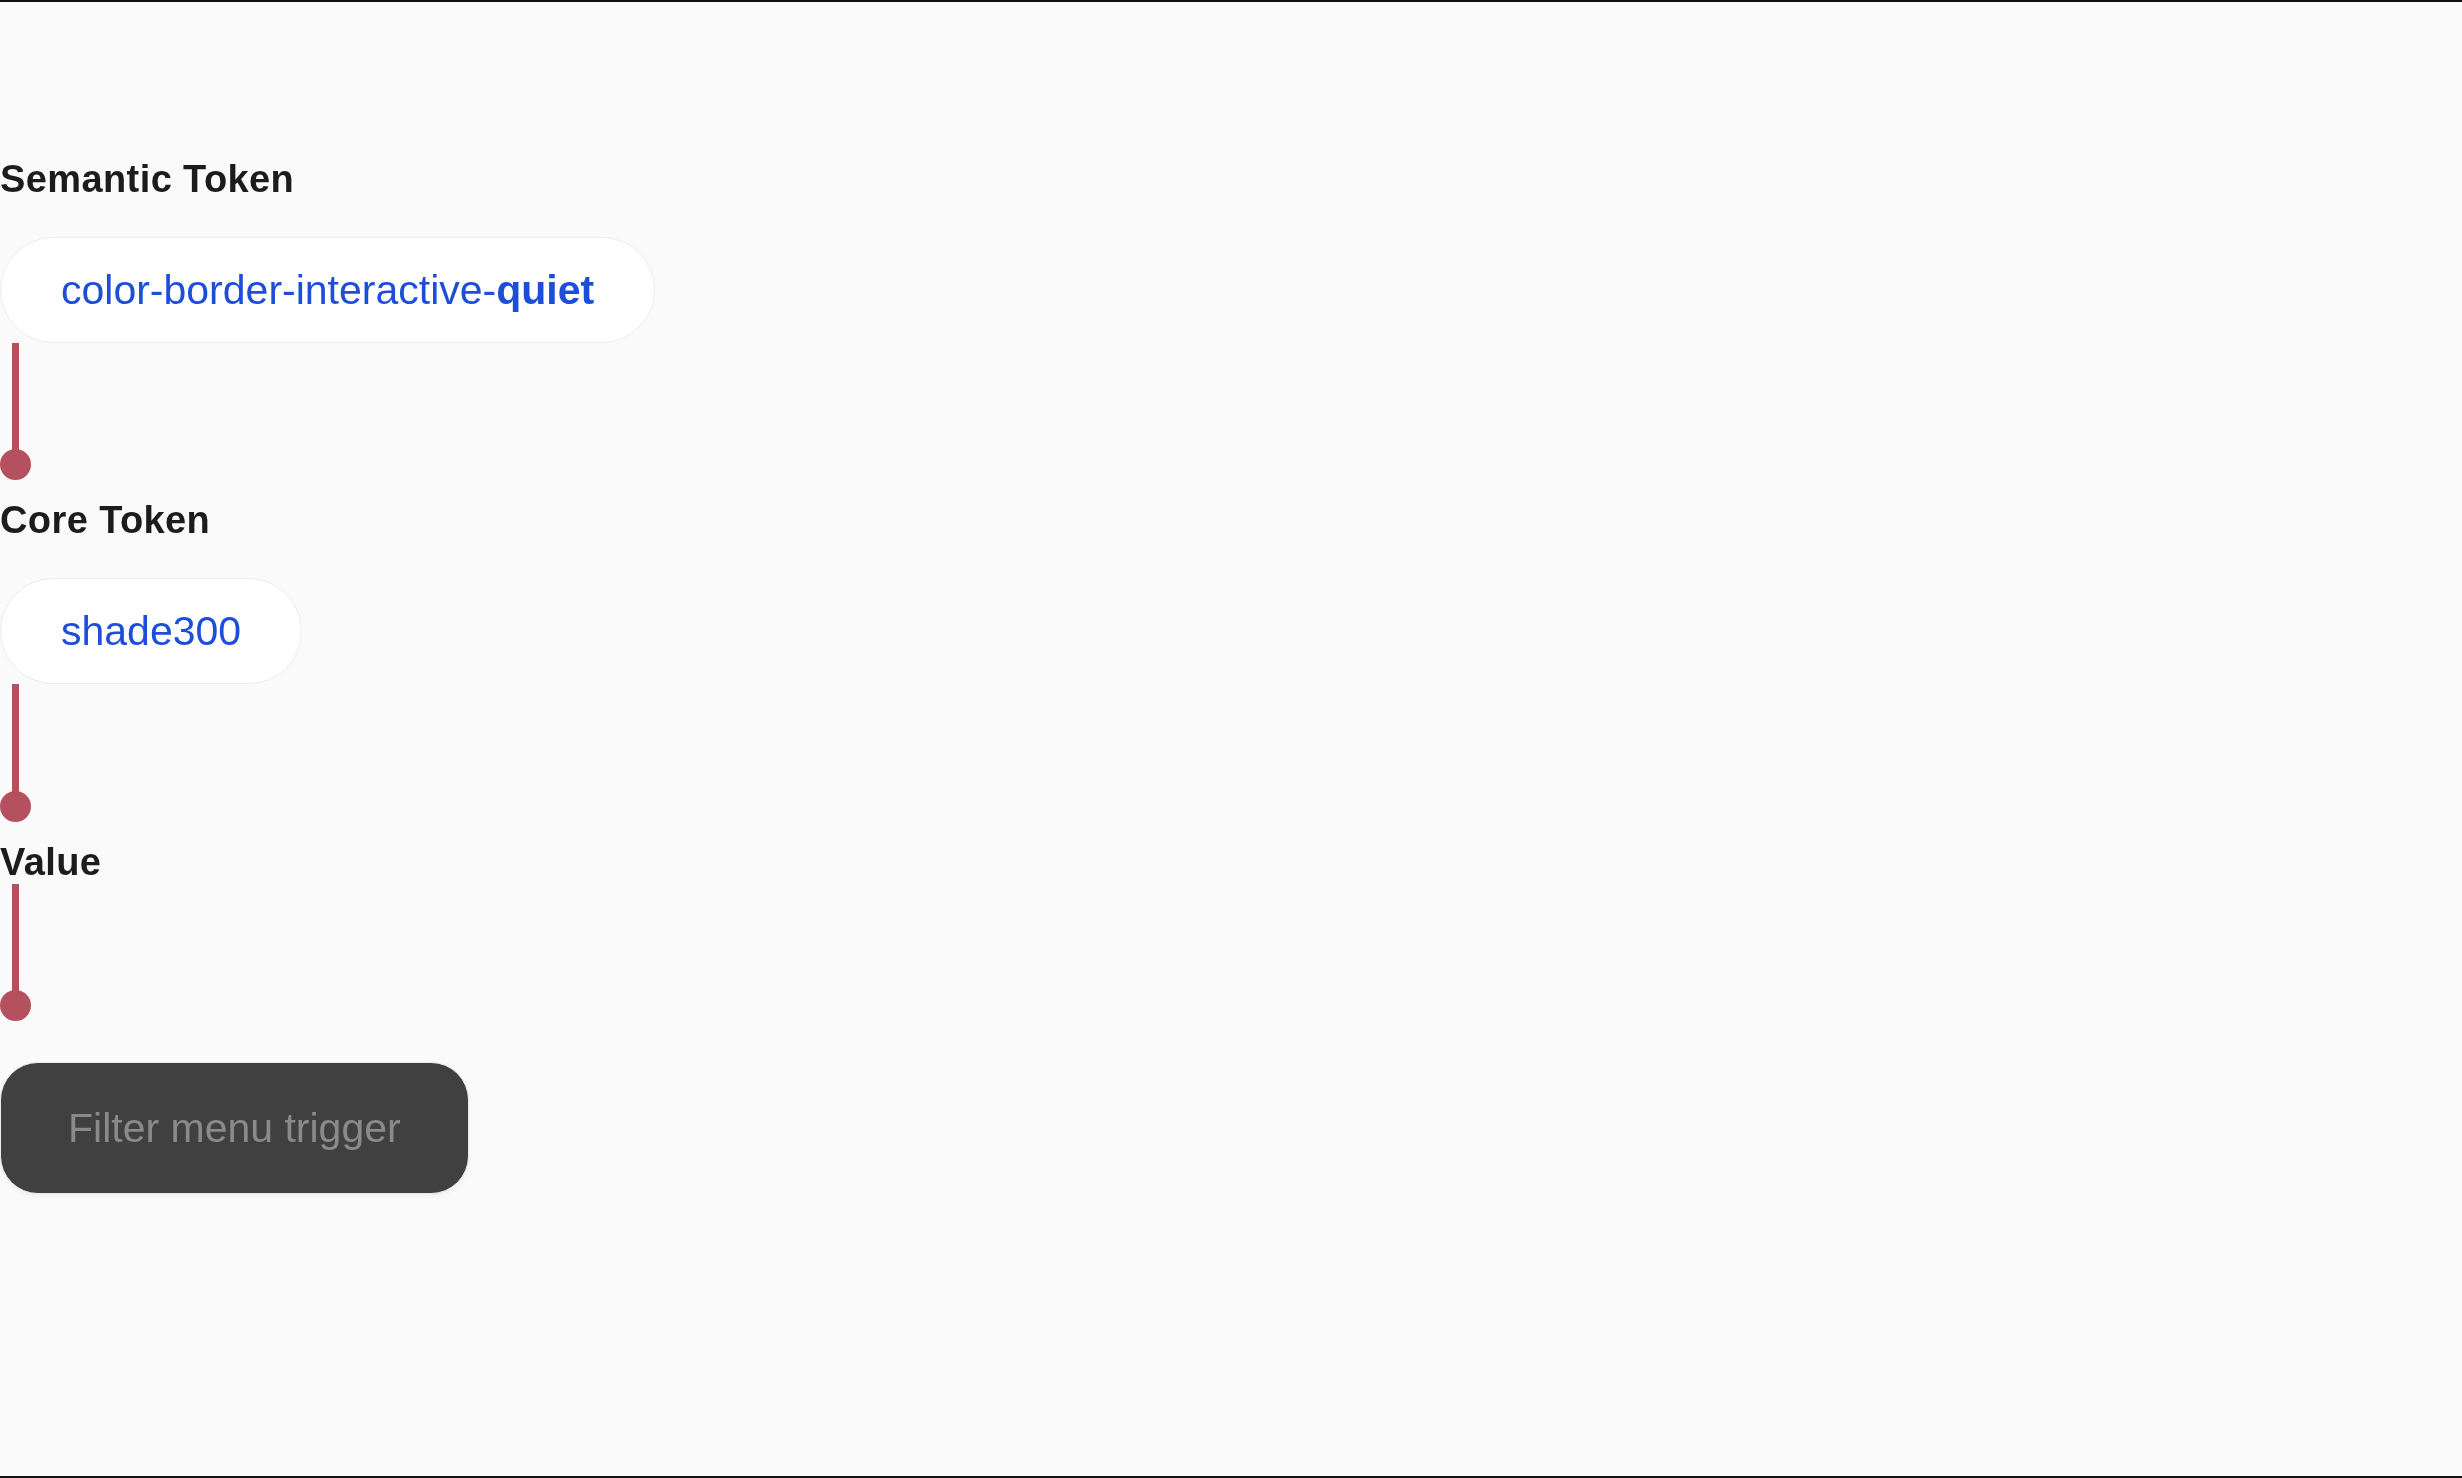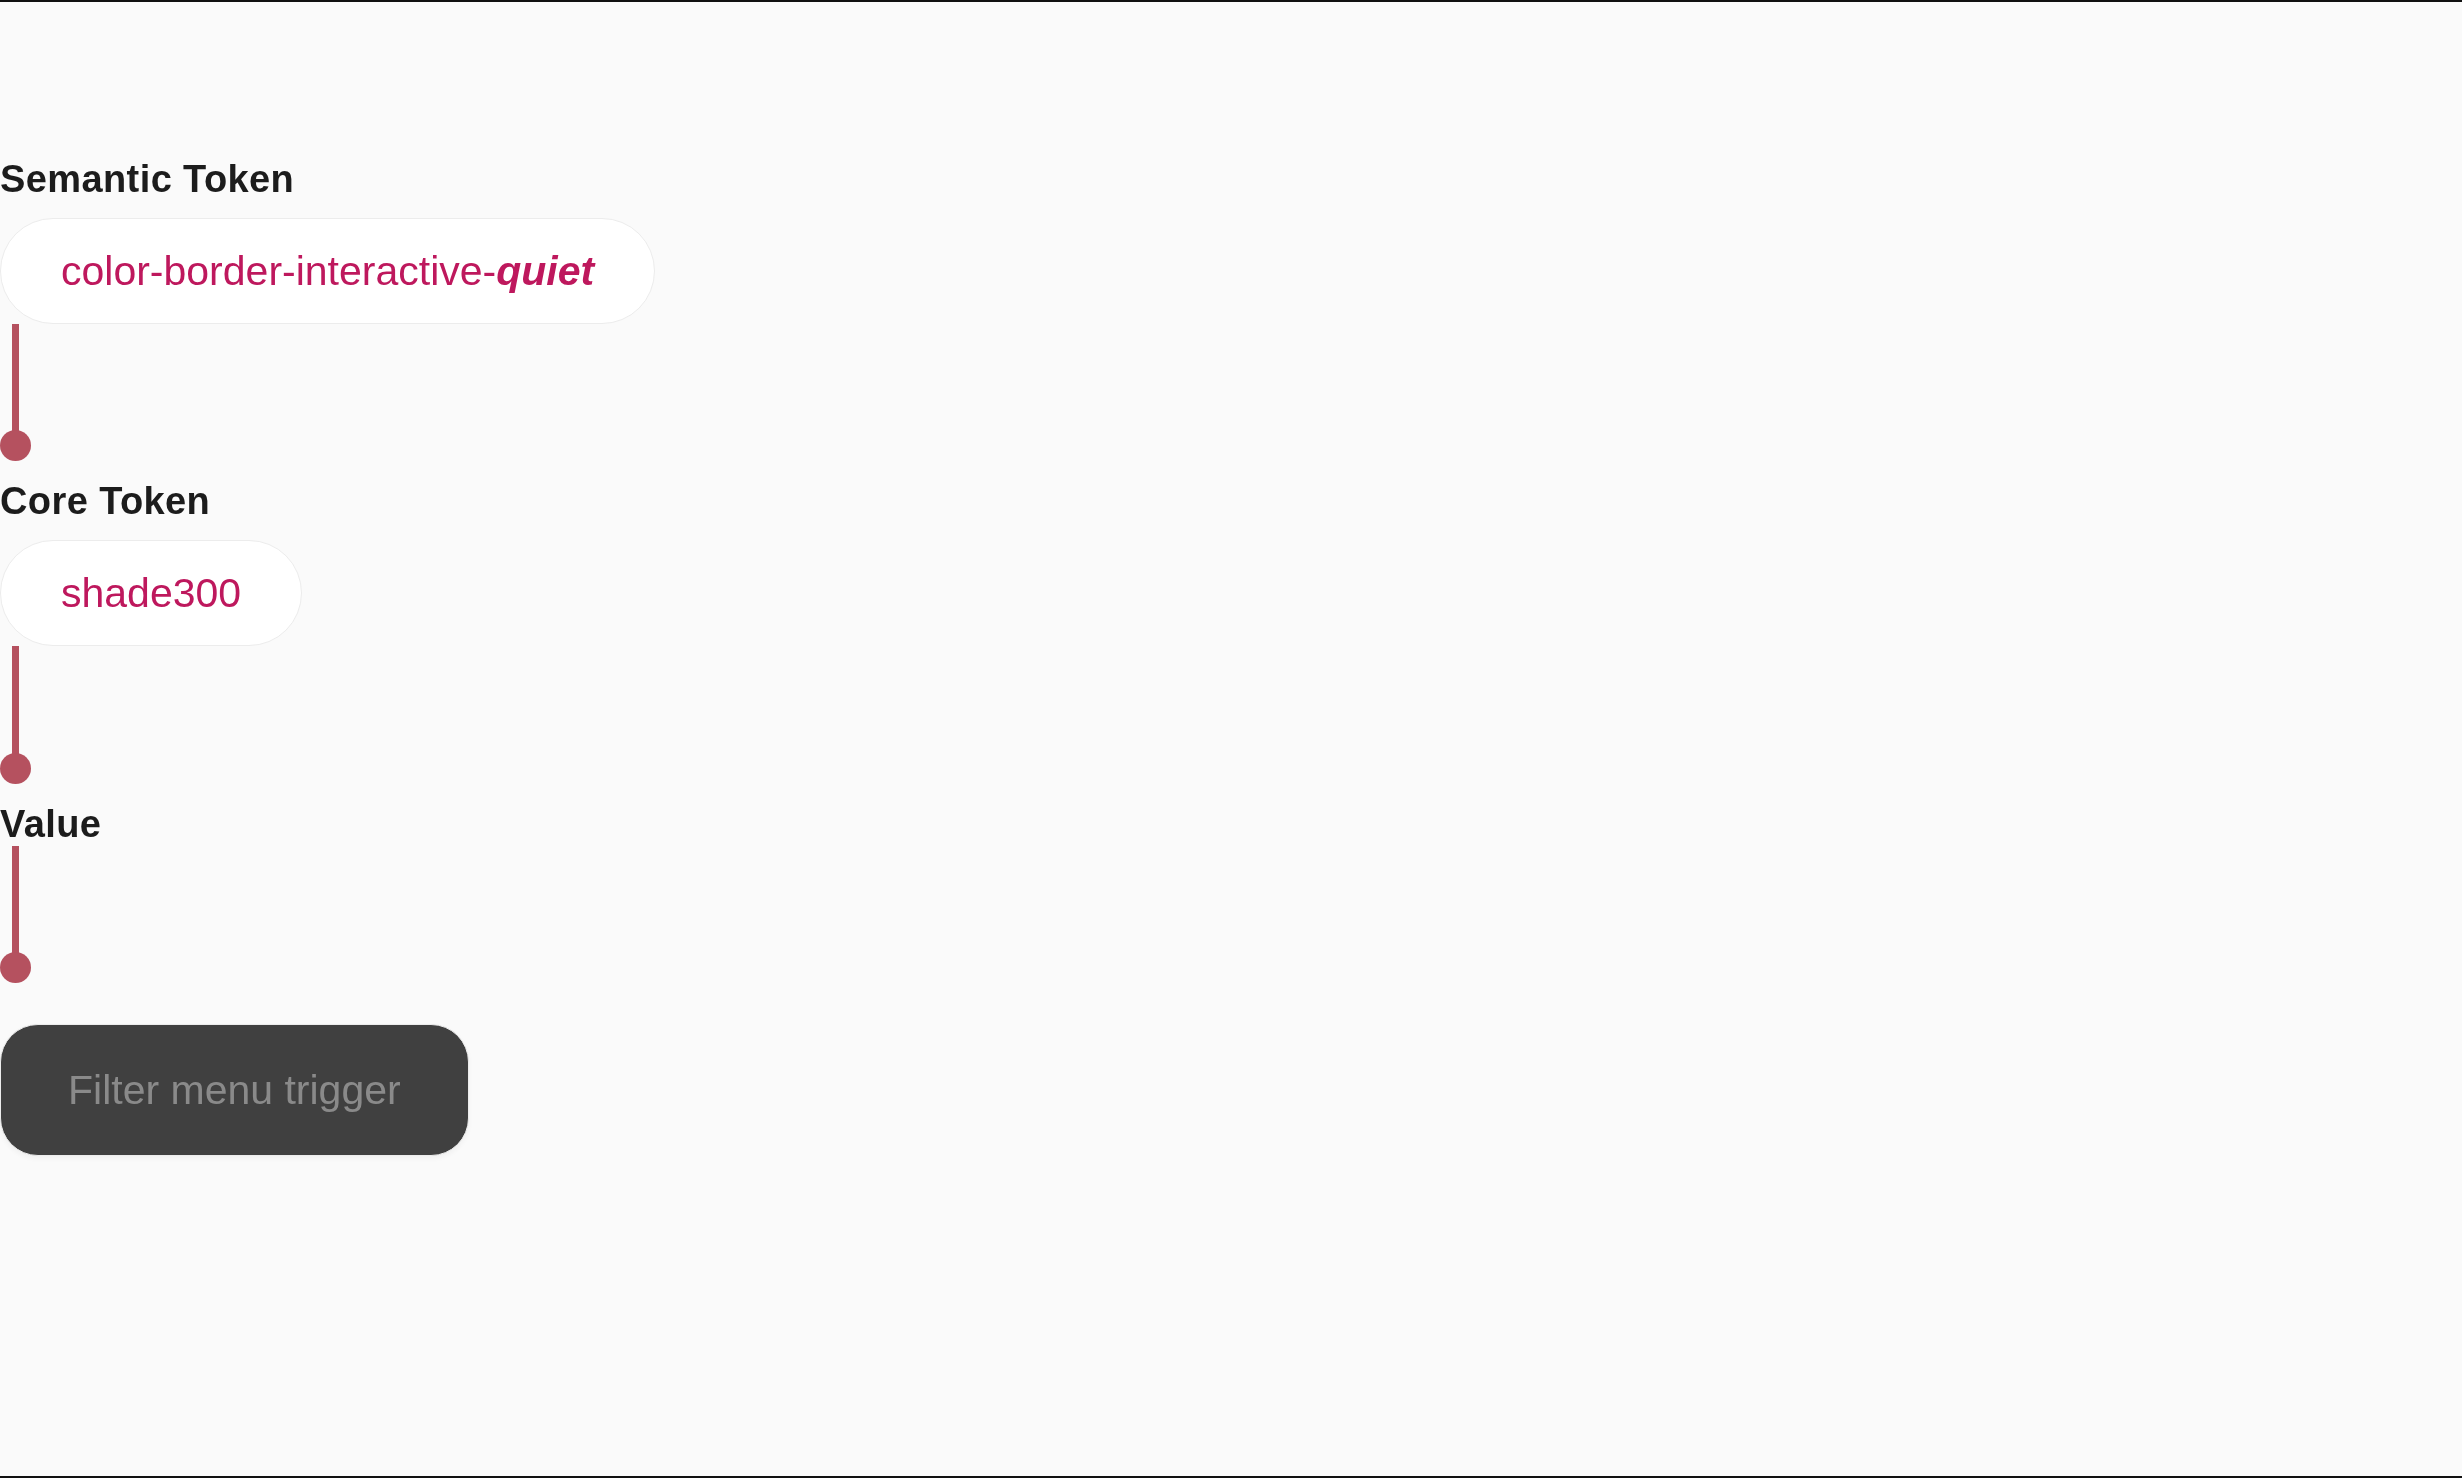--- a/index.html
+++ b/index.html
@@ -36,35 +36,35 @@
     font-size: 38px;
     line-height: 44px;
     font-weight: 700;
     color: #1C1C1C;
     letter-spacing: 0.4px;
   }
   .node-heading.first { margin-top: 157px; }
   .node-heading.next  { margin-top: 18px; }
 
   .pill {
-    margin-top: 17px;
+    margin-top: 36px;
     height: 106px;
     box-sizing: border-box;
     border-radius: 53px;
     background: #FFFFFF;
     border: 1.7px solid #ECECEC;
     display: flex;
     align-items: center;
     justify-content: center;
     padding: 0 60px;
     font-size: 41px;
-    color: #be185d;
+    color: #1d4ed8;
     white-space: nowrap;
   }
-  .pill .bold { font-weight: 700; font-style: italic; }
+  .pill .bold { font-weight: 700; }
 
   .swatch {
     width: 44px;
     height: 44px;
     border-radius: 50%;
     margin-right: 19px;
     flex: none;
   }
 
   .connector {

